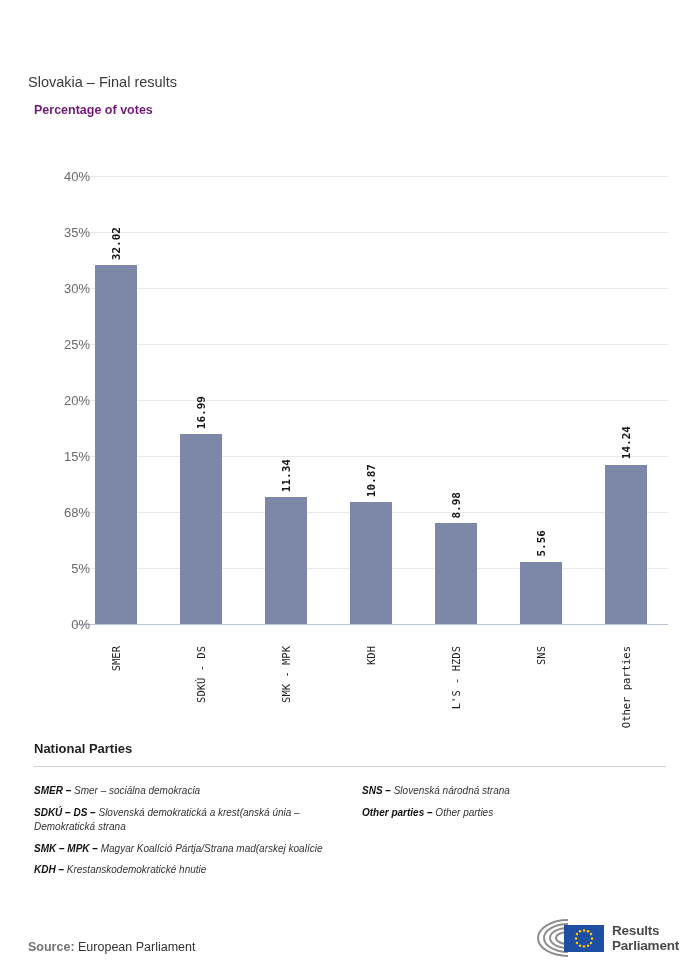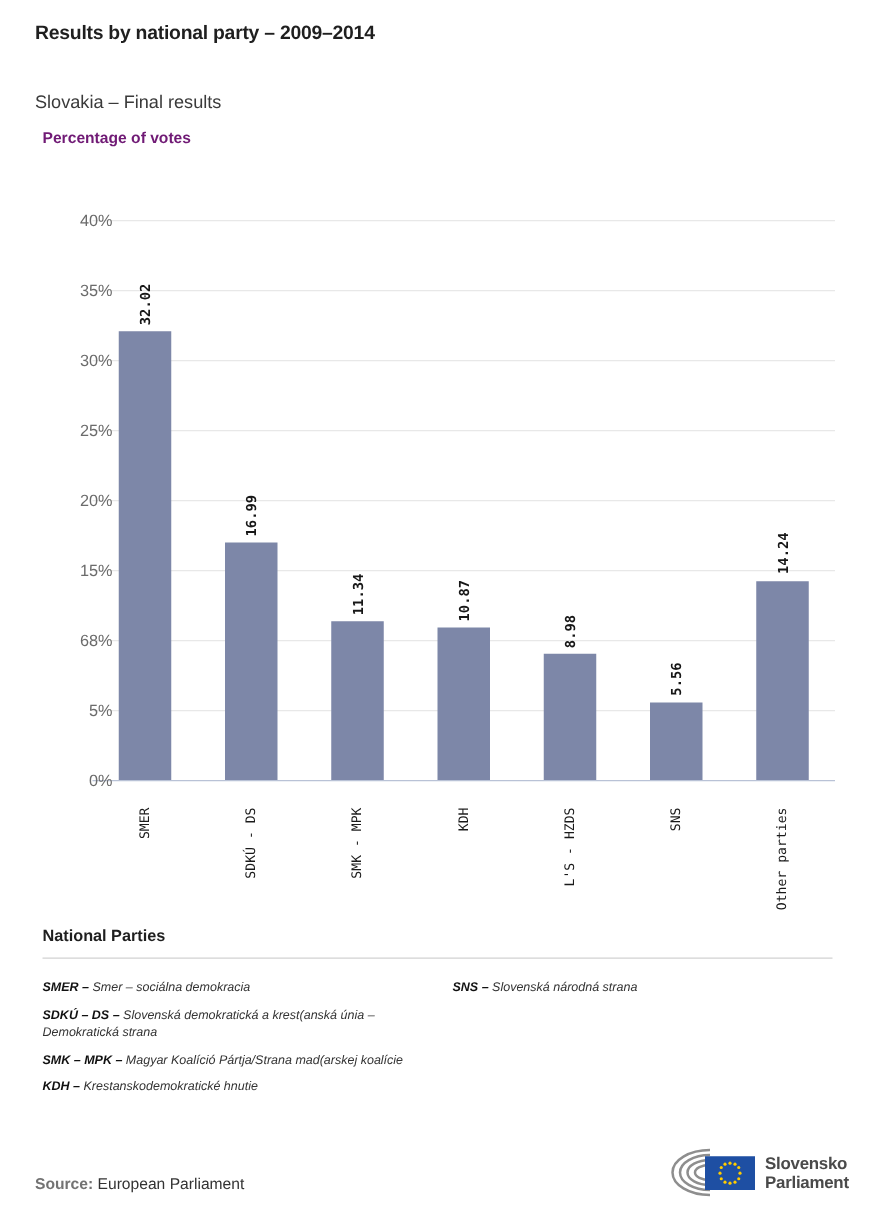--- a/index.html
+++ b/index.html
@@ -118,21 +118,20 @@
   .logo-text {
     font-size: 13.5px; line-height: 1.12; font-weight: bold;
     color: #4a4a4a; letter-spacing: -0.2px;
   }
 </style>
 </head>
 <body>
 
 <div class="page">
 
-  <div class="title">Results by national party – 2009–2014</div>
   <div class="subtitle">Slovakia – Final results</div>
   <div class="axis-title">Percentage of votes</div>
 
   <div class="chart">
     <div class="plot" id="plot">
         <div class="gridline baseline" style="top: 448px;"></div>
         <div class="ytick" style="top: 448px;">0%</div>
         <div class="gridline" style="top: 392px;"></div>
         <div class="ytick" style="top: 392px;">5%</div>
         <div class="gridline" style="top: 336px;"></div>
@@ -178,20 +177,21 @@
 
   <div class="legend-cols">
     <div class="legend-col" id="legend-left">
         <div class="legend-item"><b>SMER –</b><span> Smer – sociálna demokracia</span></div>
         <div class="legend-item"><b>SDKÚ – DS –</b><span> Slovenská demokratická a krest(anská únia – Demokratická strana</span></div>
         <div class="legend-item"><b>SMK – MPK –</b><span> Magyar Koalíció Pártja/Strana mad(arskej koalície</span></div>
         <div class="legend-item"><b>KDH –</b><span> Krestanskodemokratické hnutie</span></div>
       </div>
     <div class="legend-col" id="legend-right">
         <div class="legend-item"><b>SNS –</b><span> Slovenská národná strana</span></div>
+        <div class="legend-item"><b>Other parties –</b><span> Other parties</span></div>
       </div>
   </div>
 
   <div class="source">
     <b>Source:</b>
     <span>European Parliament</span>
   </div>
 
   <div class="logo">
     <div class="logo-mark">
@@ -216,18 +216,18 @@
             <circle cx="16" cy="20.7" r="1.25"></circle>
             <circle cx="13" cy="18" r="1.25"></circle>
             <circle cx="12" cy="13.5" r="1.25"></circle>
             <circle cx="13" cy="9" r="1.25"></circle>
             <circle cx="16" cy="6.3" r="1.25"></circle>
           </g>
         </svg>
       </div>
     </div>
     <div class="logo-text">
-      <div>Slovensko</div>
+      <div>Results</div>
       <div>Parliament</div>
     </div>
   </div>
 
 </div>
 
 </body></html>

